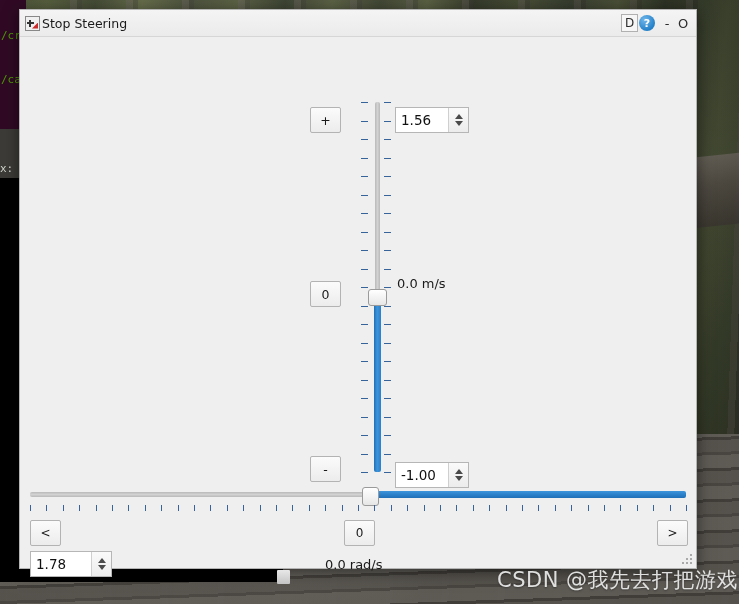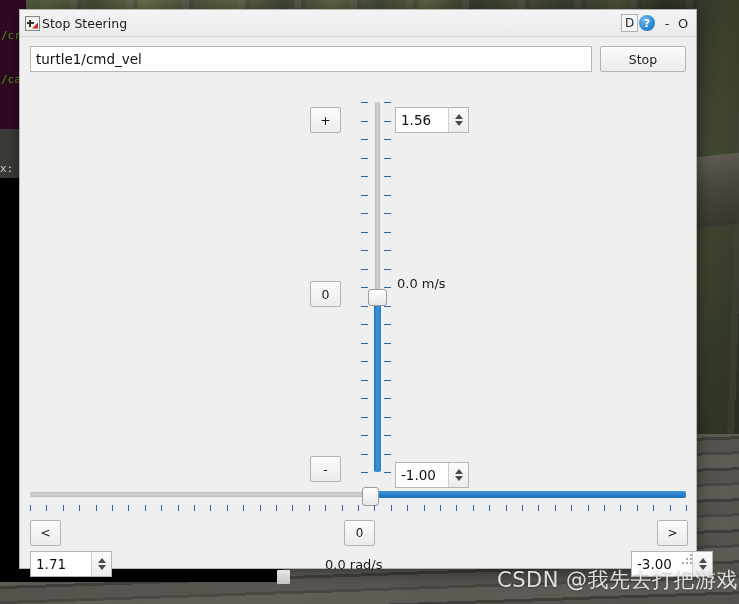--- a/index.html
+++ b/index.html
@@ -543,24 +543,20 @@
       <div class="win-title">Stop Steering</div>
       <div class="title-spacer"></div>
       <div class="tb-btn tb-d">D</div>
       <div class="tb-btn tb-help">?</div>
       <div class="tb-btn tb-min">-</div>
       <div class="tb-btn tb-max">O</div>
     </div>
 
     <div class="win-body">
 
-      <div class="topic-row">
-        <input class="topic-input" type="text" value="turtle1/cmd_vel" style="">
-        <button class="stop-btn">Stop</button>
-      </div>
 
       <div class="vblock">
 
         <div class="btn-sq btn-plus">+</div>
         <div class="btn-sq btn-zero">0</div>
         <div class="btn-sq btn-minus">-</div>
 
         <div class="vticks left">
             <i style="top: 0px;"></i>
             <i style="top: 19px;"></i>
@@ -681,36 +677,29 @@
           <i style="left: 623px;"></i>
           <i style="left: 640px;"></i>
           <i style="left: 656px;"></i>
         </div>
 
       <div class="btn-arrow btn-left">&lt;</div>
       <div class="btn-arrow btn-center">0</div>
       <div class="btn-arrow btn-right">&gt;</div>
 
       <div class="spin spin-bl">
-        <div class="val">1.71</div>
+        <div class="val">1.78</div>
         <div class="arrows">
           <span class="up"></span>
           <span class="dn"></span>
         </div>
       </div>
 
       <div class="rad-label">0.0 rad/s</div>
 
-      <div class="spin spin-br">
-        <div class="val">-3.00</div>
-        <div class="arrows">
-          <span class="up"></span>
-          <span class="dn"></span>
-        </div>
-      </div>
 
       <div class="grip">
           <i style="left: 8px; top: 0px;"></i>
           <i style="left: 4px; top: 4px;"></i>
           <i style="left: 8px; top: 4px;"></i>
           <i style="left: 0px; top: 8px;"></i>
           <i style="left: 4px; top: 8px;"></i>
           <i style="left: 8px; top: 8px;"></i>
         </div>
     </div>

